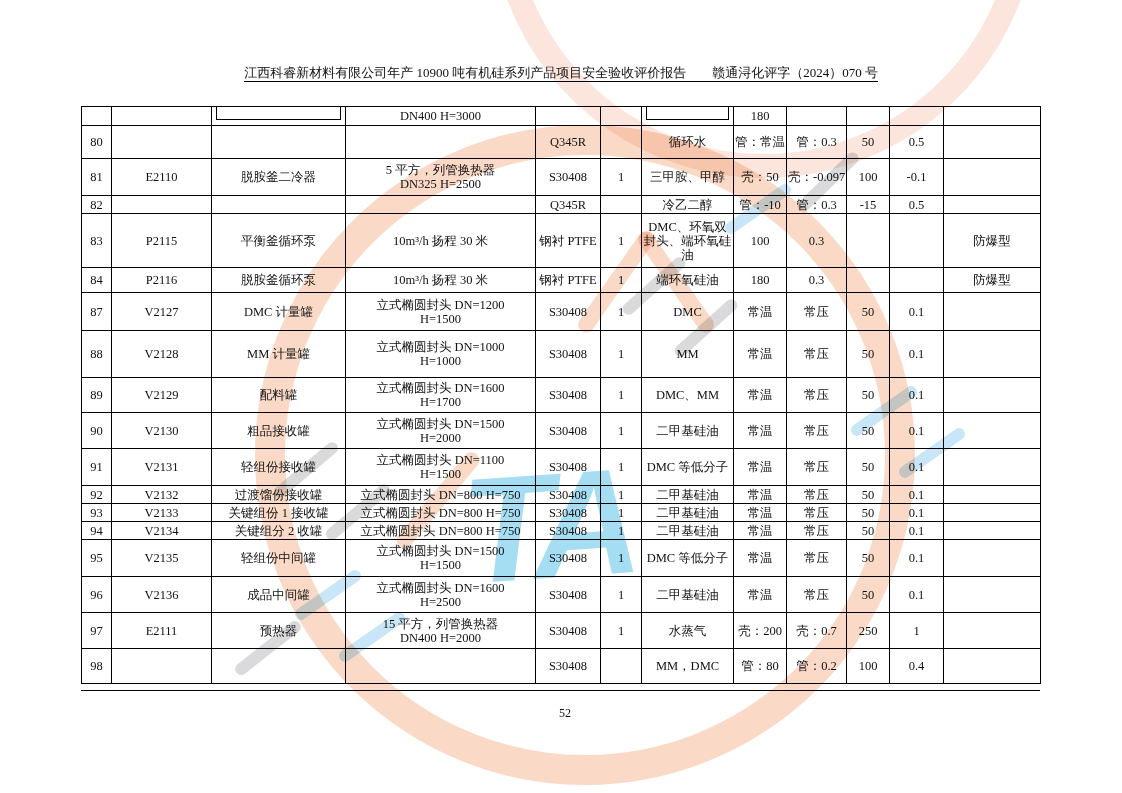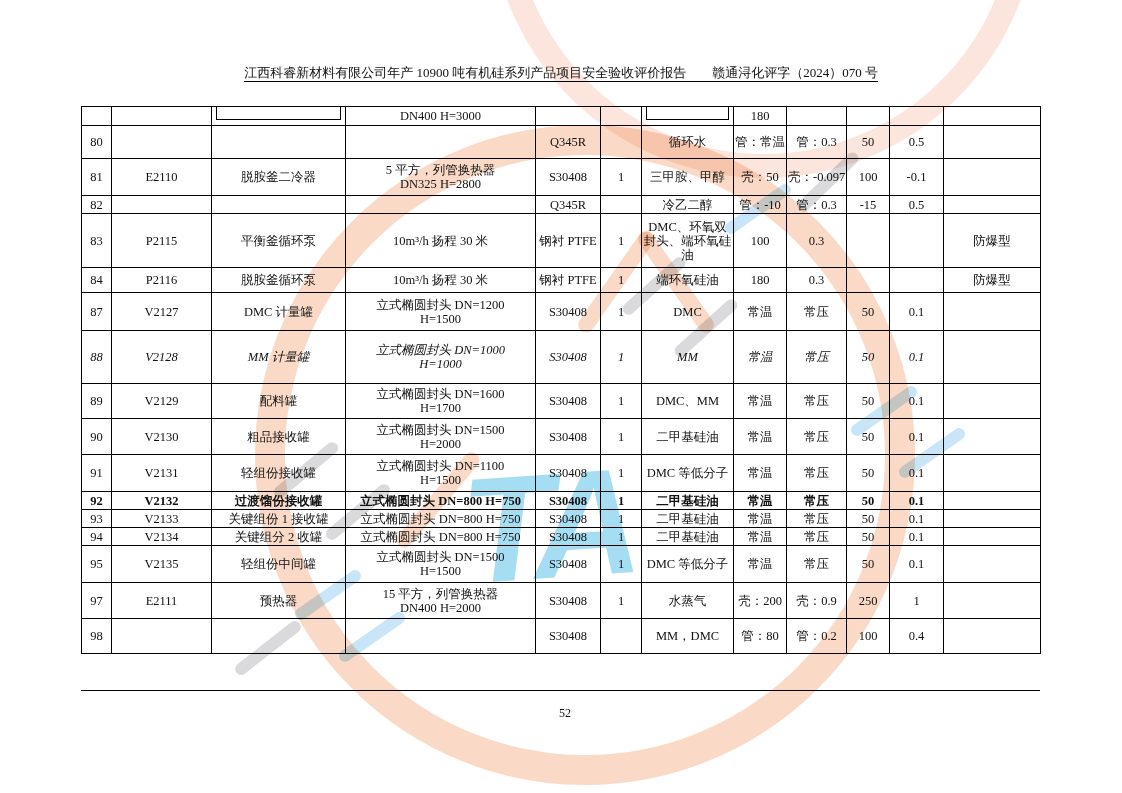--- a/index.html
+++ b/index.html
@@ -107,21 +107,21 @@
           <td class="c8">管：0.3</td>
           <td class="c9">50</td>
           <td class="c10">0.5</td>
           <td class="c11"></td>
         </tr>
         <tr style="height: 37px;">
           <td class="c0">81</td>
           <td class="c1">E2110</td>
           <td class="c2">脱胺釜二冷器</td>
           <td class="c3">5 平方，列管换热器
-DN325 H=2800</td>
+DN325 H=2500</td>
           <td class="c4">S30408</td>
           <td class="c5">1</td>
           <td class="c6">三甲胺、甲醇</td>
           <td class="c7">壳：50</td>
           <td class="c8">壳：-0.097</td>
           <td class="c9">100</td>
           <td class="c10">-0.1</td>
           <td class="c11"></td>
         </tr>
         <tr style="height: 18px;">
@@ -174,21 +174,21 @@
 H=1500</td>
           <td class="c4">S30408</td>
           <td class="c5">1</td>
           <td class="c6">DMC</td>
           <td class="c7">常温</td>
           <td class="c8">常压</td>
           <td class="c9">50</td>
           <td class="c10">0.1</td>
           <td class="c11"></td>
         </tr>
-        <tr style="height: 53px; font-style: italic;">
+        <tr style="height: 47px;">
           <td class="c0">88</td>
           <td class="c1">V2128</td>
           <td class="c2">MM 计量罐</td>
           <td class="c3">立式椭圆封头 DN=1000
 H=1000</td>
           <td class="c4">S30408</td>
           <td class="c5">1</td>
           <td class="c6">MM</td>
           <td class="c7">常温</td>
           <td class="c8">常压</td>
@@ -234,21 +234,21 @@
 H=1500</td>
           <td class="c4">S30408</td>
           <td class="c5">1</td>
           <td class="c6">DMC 等低分子</td>
           <td class="c7">常温</td>
           <td class="c8">常压</td>
           <td class="c9">50</td>
           <td class="c10">0.1</td>
           <td class="c11"></td>
         </tr>
-        <tr style="height: 18px; font-weight: bold;">
+        <tr style="height: 18px;">
           <td class="c0">92</td>
           <td class="c1">V2132</td>
           <td class="c2">过渡馏份接收罐</td>
           <td class="c3">立式椭圆封头 DN=800 H=750</td>
           <td class="c4">S30408</td>
           <td class="c5">1</td>
           <td class="c6">二甲基硅油</td>
           <td class="c7">常温</td>
           <td class="c8">常压</td>
           <td class="c9">50</td>
@@ -292,30 +292,45 @@
           <td class="c4">S30408</td>
           <td class="c5">1</td>
           <td class="c6">DMC 等低分子</td>
           <td class="c7">常温</td>
           <td class="c8">常压</td>
           <td class="c9">50</td>
           <td class="c10">0.1</td>
           <td class="c11"></td>
         </tr>
         <tr style="height: 36px;">
+          <td class="c0">96</td>
+          <td class="c1">V2136</td>
+          <td class="c2">成品中间罐</td>
+          <td class="c3">立式椭圆封头 DN=1600
+H=2500</td>
+          <td class="c4">S30408</td>
+          <td class="c5">1</td>
+          <td class="c6">二甲基硅油</td>
+          <td class="c7">常温</td>
+          <td class="c8">常压</td>
+          <td class="c9">50</td>
+          <td class="c10">0.1</td>
+          <td class="c11"></td>
+        </tr>
+        <tr style="height: 36px;">
           <td class="c0">97</td>
           <td class="c1">E2111</td>
           <td class="c2">预热器</td>
           <td class="c3">15 平方，列管换热器
 DN400 H=2000</td>
           <td class="c4">S30408</td>
           <td class="c5">1</td>
           <td class="c6">水蒸气</td>
           <td class="c7">壳：200</td>
-          <td class="c8">壳：0.9</td>
+          <td class="c8">壳：0.7</td>
           <td class="c9">250</td>
           <td class="c10">1</td>
           <td class="c11"></td>
         </tr>
         <tr style="height: 35px;">
           <td class="c0">98</td>
           <td class="c1"></td>
           <td class="c2"></td>
           <td class="c3"></td>
           <td class="c4">S30408</td>

